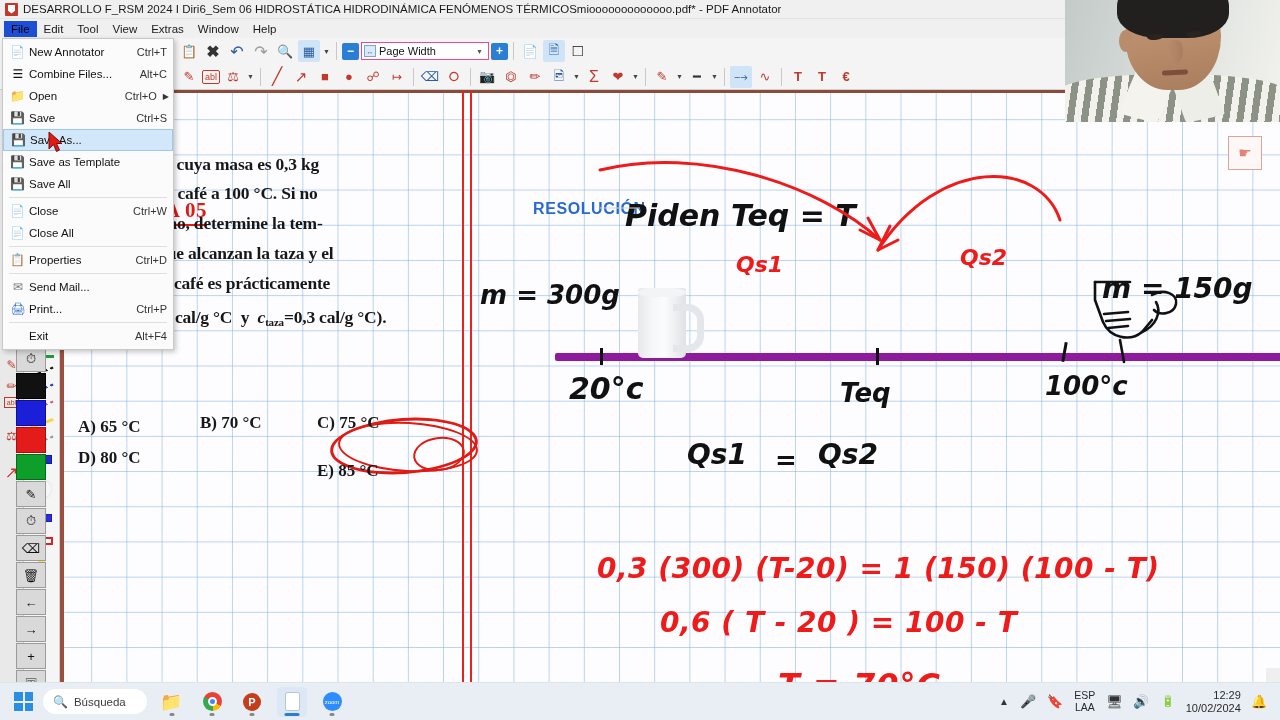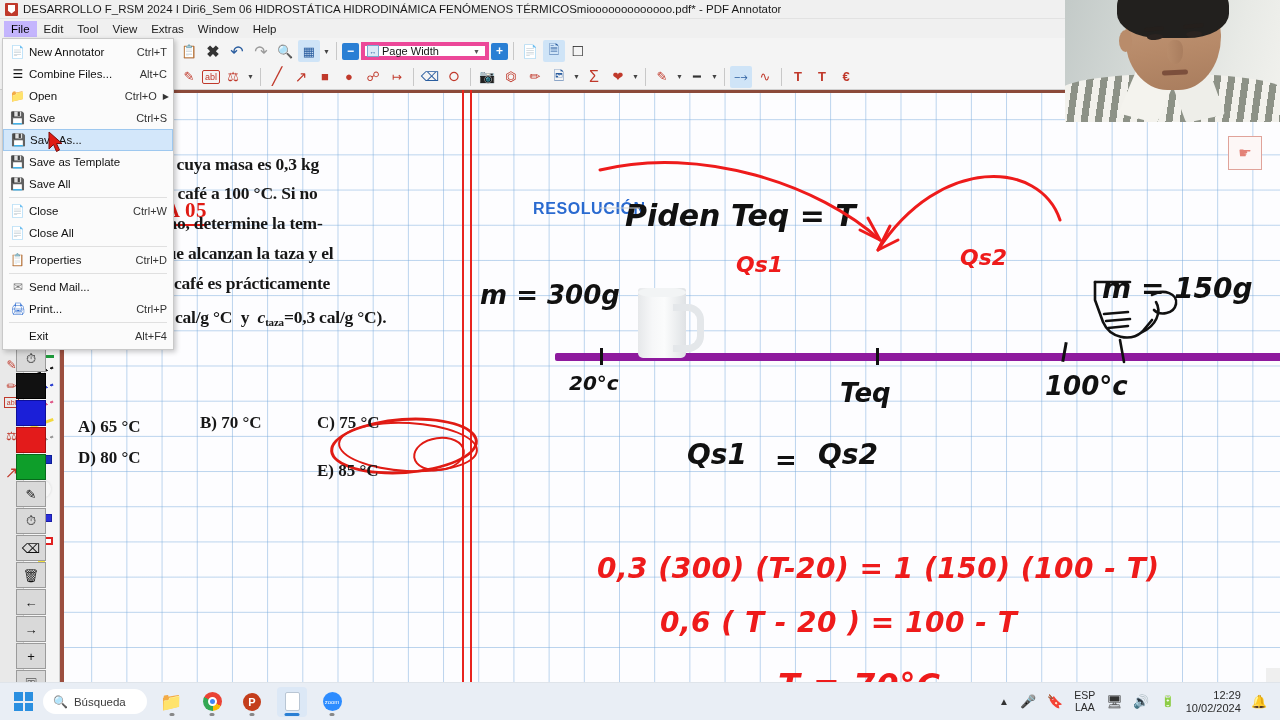--- a/index.html
+++ b/index.html
@@ -28,21 +28,21 @@
   #titlebar .title{
     font-size:11.5px; color:#1a1a1a; white-space:nowrap; overflow:hidden;
   }
   
   #menubar{
     position:absolute; left:0; top:19px; width:1280px; height:19px;
     background:#f0f0f0; display:flex; align-items:center; padding-left:4px;
     font-size:11.5px;
   }
   #menubar .mi{ padding:2px 7px; color:#1a1a1a; cursor:default; }
-  #menubar .mi.active{ background:#c4b5fd; color:#000; }
+  #menubar .mi.active{ background:#1d4ed8; color:#000; }
   
   #toolbar1{
     position:absolute; left:0; top:38px; width:1280px; height:26px;
     background:#f4f4f4; display:flex; align-items:center; gap:2px; padding-left:4px;
   }
   #toolbar2{
     position:absolute; left:0; top:64px; width:1280px; height:26px;
     background:#f4f4f4; display:flex; align-items:center; gap:2px; padding-left:4px;
     border-bottom:1px solid #d0d0d0;
   }
@@ -50,21 +50,21 @@
     width:22px;height:22px;display:flex;align-items:center;justify-content:center;
     font-size:13px;color:#2a5d9f;cursor:default;border-radius:2px;position:relative;
   }
   .tb-btn.sel{ background:#cfe4f7; }
   .tb-btn.red{ color:#c0392b; }
   .tb-btn.gray{ color:#9a9a9a; }
   .tb-btn.dark{ color:#333; }
   .tb-sep{ width:1px;height:18px;background:#c8c8c8;margin:0 3px; }
   .tb-caret{ width:9px;height:22px;display:flex;align-items:center;justify-content:center;font-size:7px;color:#444;}
   .zoombox{
-    height:18px; width:128px; background:#fff; border:4px solid #ec4899;
+    height:18px; width:128px; background:#fff; border:1px solid #ec4899;
     display:flex; align-items:center; padding:0 2px; gap:3px; font-size:11px; color:#111;
   }
   .zoombox .zi{ width:12px;height:12px;background:#dce9f7;border:1px solid #7aa7d0;
      display:flex;align-items:center;justify-content:center;font-size:7px;color:#2a5d9f;}
   .zoombox .zcaret{ margin-left:auto;font-size:7px;color:#555;padding-right:3px; }
   .plusbtn,.minusbtn{
     width:17px;height:17px;background:#2a7fd4;color:#fff;display:flex;
     align-items:center;justify-content:center;font-size:12px;font-weight:bold;border-radius:2px;
   }
   .minusbtn{ background:#2a7fd4; }
@@ -430,21 +430,21 @@
     <div class="opt" style="left:257px; top:323px">C) 75 °C</div>
     <div class="opt" style="left:18px;  top:358px">D) 80 °C</div>
     <div class="opt" style="left:257px; top:371px">E) 85 °C</div>
   </div>
 
   <div id="rightpage">
     <div class="reslabel">RESOLUCIÓN</div>
 
     <div class="hw" style="left:565px; top:108px; font-size:30px">Piden Teq = T</div>
     <div class="hw" style="left:420px; top:190px; font-size:26px">m = 300g</div>
-    <div class="hw" style="left:509px; top:281px; font-size:20px">20°c</div>
+    <div class="hw" style="left:509px; top:281px; font-size:30px">20°c</div>
     <div class="hw" style="left:780px; top:288px; font-size:26px">Teq</div>
     <div class="hw" style="left:985px; top:281px; font-size:26px">100°c</div>
     <div class="hw" style="left:1042px; top:182px; font-size:28px">m = 150g</div>
     <div class="hw red" style="left:676px; top:162px; font-size:22px">Qs1</div>
     <div class="hw red" style="left:900px; top:155px; font-size:22px">Qs2</div>
 
     <div class="hw" style="left:627px; top:348px; font-size:28px">Qs1</div>
     <div class="hw" style="left:715px; top:355px; font-size:26px">=</div>
     <div class="hw" style="left:758px; top:348px; font-size:28px">Qs2</div>
 

